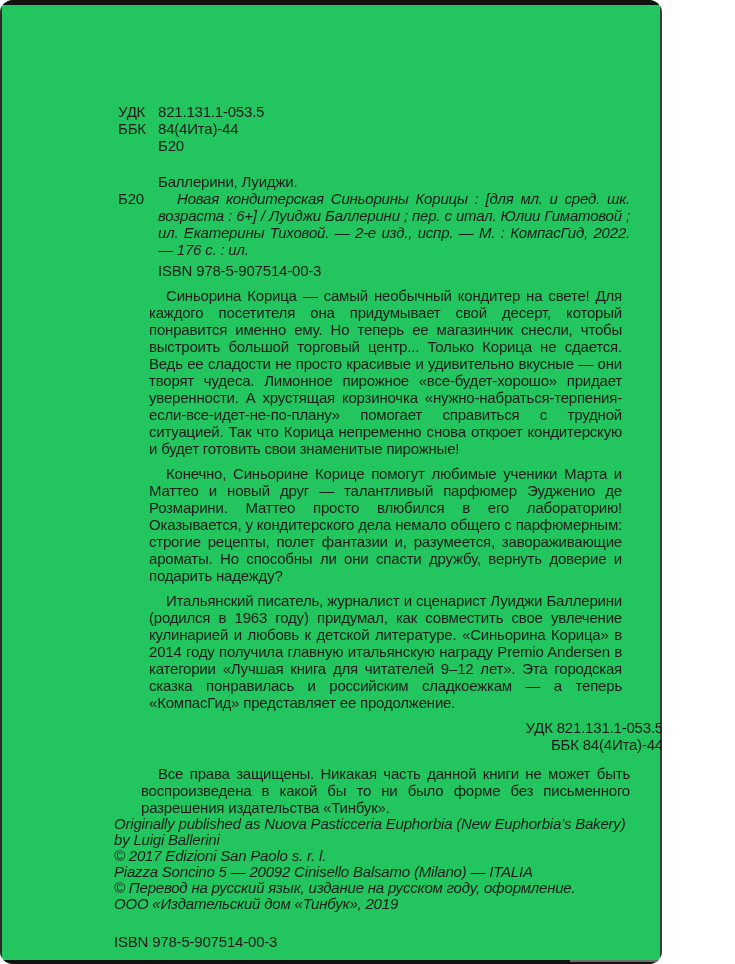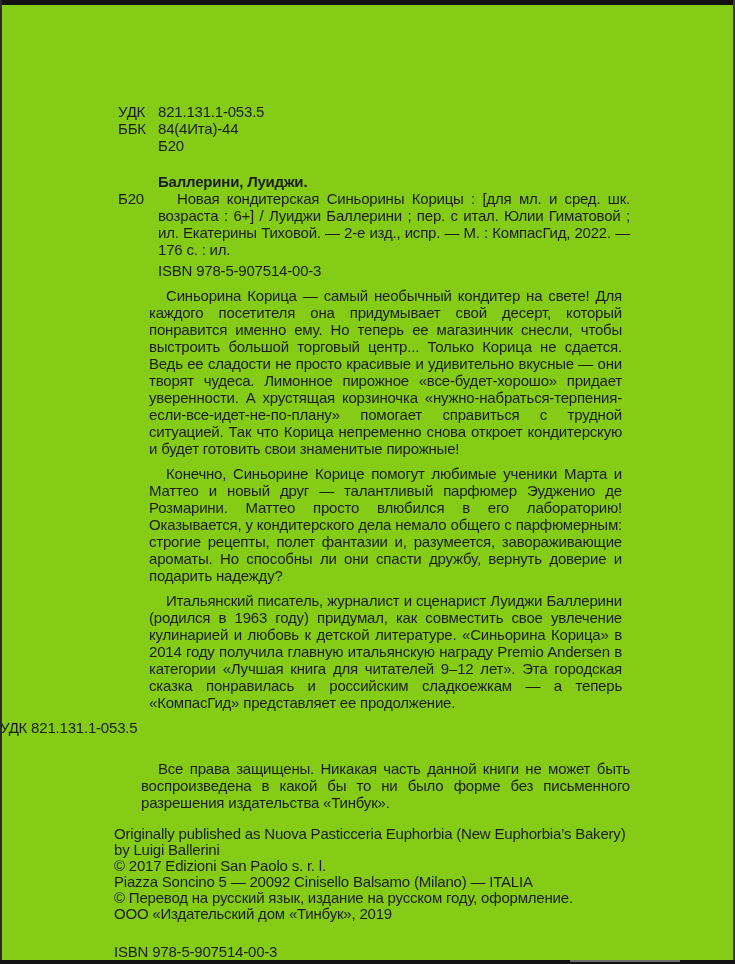--- a/index.html
+++ b/index.html
@@ -1,64 +1,65 @@
 <!DOCTYPE html>
 <html lang="ru"><head>
 <meta charset="utf-8">
 <style>
   html,body{margin:0;padding:0;background:#ffffff;}
   .page{
     position:relative;
-    width:735px;height:964px;
-    background:#84cc16;
+    width:662px;height:964px;
+    background:#22c55e;
     overflow:hidden;
     font-family:"Liberation Sans","DejaVu Sans",sans-serif;
     color:#1d1d1b;
     font-size:15px;
     line-height:17px;
     letter-spacing:-0.2px;
     box-sizing:border-box;
+    border-radius:13px;
   }
   
   .edge{position:absolute;background:#121212;}
   .edge-top{top:0;left:0;width:735px;height:5px;}
   .edge-bottom{bottom:0;left:0;width:735px;height:4px;}
   .edge-bottom .edge-gap{position:absolute;left:570px;top:0;width:110px;height:2px;background:#6d6d6d;}
   .edge-left{top:0;left:0;width:2px;height:964px;background:#2a2a2a;}
   .edge-right{top:0;right:0;width:2px;height:964px;background:#3a3a3a;}
 
   .content{position:absolute;top:103px;left:0;width:735px;}
 
   
   .codes{margin-left:118px;}
   .code-row{display:flex;}
   .code-label{width:40px;flex:0 0 40px;}
   .code-value{flex:1;}
 
   
   .card{margin-left:118px;margin-top:19px;width:512px;}
-  .card-heading{margin-left:40px;font-weight:bold;}
+  .card-heading{margin-left:40px;font-weight:normal;}
   .card-row{display:flex;}
   .card-code{width:40px;flex:0 0 40px;}
-  .card-desc{margin:0;width:472px;text-indent:19px;text-align:justify;}
+  .card-desc{margin:0;width:472px;text-indent:19px;text-align:justify;font-style:italic;}
   .card-isbn{margin-left:40px;margin-top:4px;}
 
   
   .annotation{margin-left:141px;width:489px;margin-top:5px;}
   .annotation p{margin:8px;text-indent:17px;text-align:justify;}
 
   
-  .codes-repeat{margin-top:4px;margin-right:72px;}
+  .codes-repeat{margin-top:4px;margin-right:72px;text-align:right;}
 
   
-  .rights{margin-left:141px;width:489px;margin-top:24px;}
+  .rights{margin-left:141px;width:489px;margin-top:12px;}
   .rights p{margin:0;text-indent:17px;text-align:justify;}
 
   
-  .imprint{margin-left:114px;margin-top:15px;line-height:16px;}
+  .imprint{margin-left:114px;margin-top:0;line-height:16px;font-style:italic;}
   .isbn-bottom{margin-left:114px;margin-top:21px;}
 </style>
 </head>
 <body>
 
 <div class="page">
 
   <div class="edge edge-top"></div>
   <div class="edge edge-left"></div>
   <div class="edge edge-right"></div>
@@ -90,20 +91,21 @@
     </div>
 
     <div class="annotation">
       <p>Синьорина Корица — самый необычный кондитер на свете! Для каждого посетителя она придумывает свой десерт, который понравится именно ему. Но теперь ее магазинчик снесли, чтобы выстроить большой торговый центр... Только Корица не сдается. Ведь ее сладости не просто красивые и удивительно вкусные — они творят чудеса. Лимонное пирожное «все-будет-хорошо» придает уверенности. А хрустящая корзиночка «нужно-набраться-терпения-если-все-идет-не-по-плану» помогает справиться с трудной ситуацией. Так что Корица непременно снова откроет кондитерскую и будет готовить свои знаменитые пирожные!</p>
       <p>Конечно, Синьорине Корице помогут любимые ученики Марта и Маттео и новый друг — талантливый парфюмер Эудженио де Розмарини. Маттео просто влюбился в его лабораторию! Оказывается, у кондитерского дела немало общего с парфюмерным: строгие рецепты, полет фантазии и, разумеется, завораживающие ароматы. Но способны ли они спасти дружбу, вернуть доверие и подарить надежду?</p>
       <p>Итальянский писатель, журналист и сценарист Луиджи Баллерини (родился в 1963 году) придумал, как совместить свое увлечение кулинарией и любовь к детской литературе. «Синьорина Корица» в 2014 году получила главную итальянскую награду Premio Andersen в категории «Лучшая книга для читателей 9–12 лет». Эта городская сказка понравилась и российским сладкоежкам — а теперь «КомпасГид» представляет ее продолжение.</p>
     </div>
 
     <div class="codes-repeat">
       <div>УДК 821.131.1-053.5</div>
+      <div>ББК 84(4Ита)-44</div>
     </div>
 
     <div class="rights">
       <p>Все права защищены. Никакая часть данной книги не может быть воспроизведена в какой бы то ни было форме без письменного разрешения издательства «Тинбук».</p>
     </div>
 
     <div class="imprint">
       <div>Originally published as Nuova Pasticceria Euphorbia (New Euphorbia’s Bakery)</div>
       <div>by Luigi Ballerini</div>
       <div>© 2017 Edizioni San Paolo s. r. l.</div>

